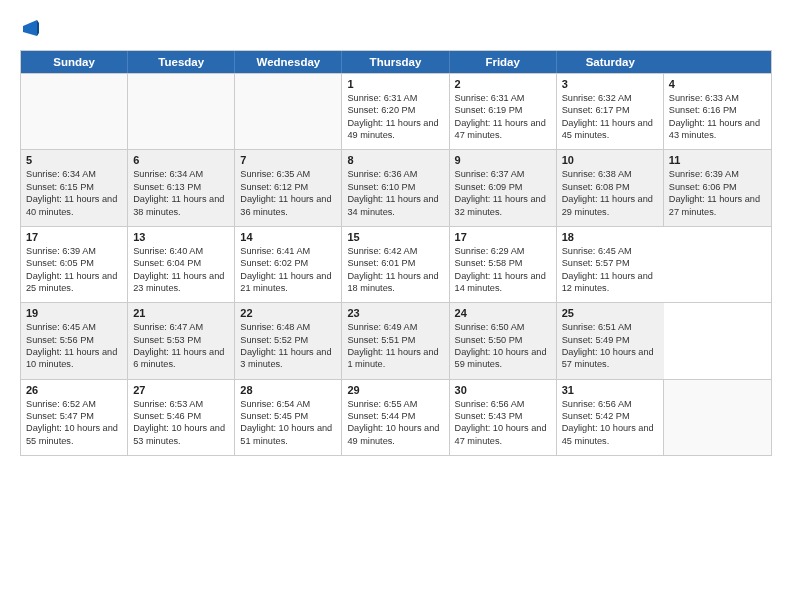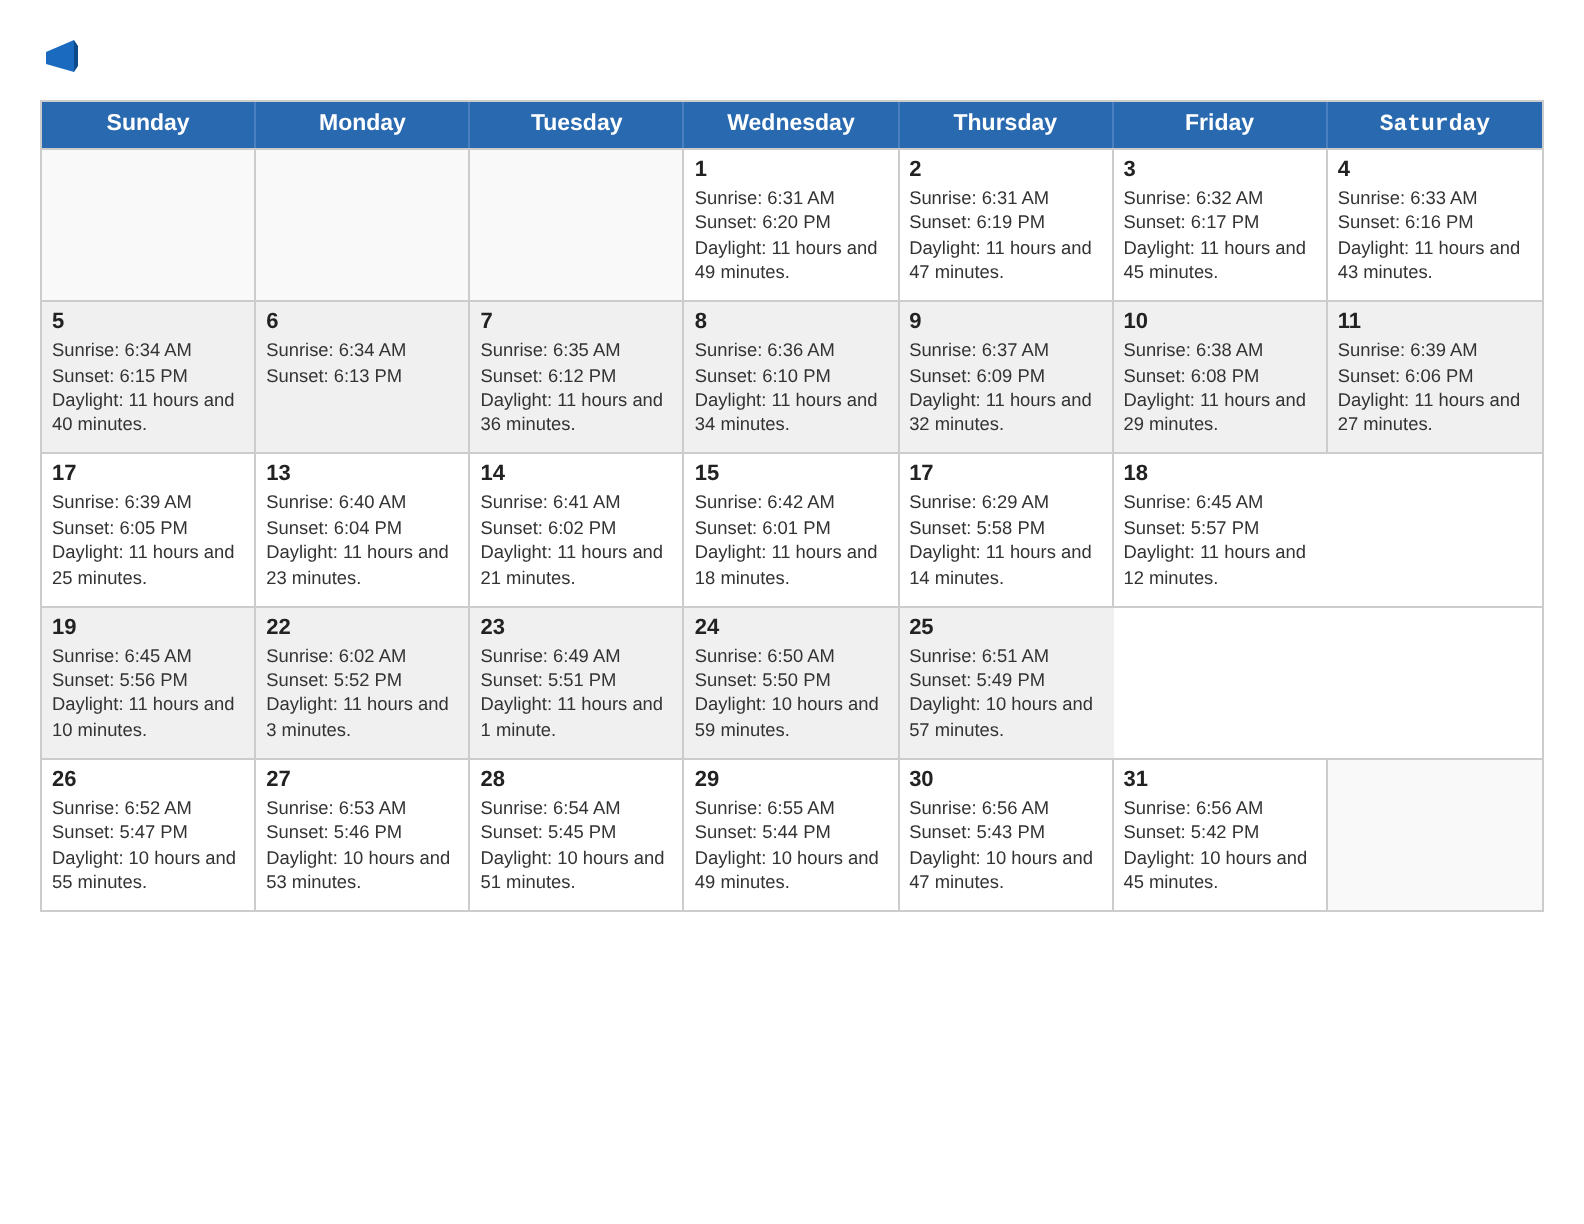--- a/index.html
+++ b/index.html
@@ -65,21 +65,21 @@
       background: #2969b0;
     }
     .cal-header-cell {
       color: #fff;
       font-size: 11.5px;
       font-weight: bold;
       padding: 5px 5px;
       text-align: center;
       border-right: 1px solid #4a80c0;
     }
-    .cal-header-cell:last-child { border-right: none; font-family: Liberation Mono, monospace; }
+    .cal-header-cell:last-child { border-right: none; }
     .cal-body {
       flex: 1;
       display: flex;
       flex-direction: column;
     }
     .cal-week {
       display: grid;
       grid-template-columns: repeat(7, 1fr);
       flex: 1;
       border-top: 1px solid #ccc;
@@ -125,21 +125,20 @@
     </div>
     <div class="title-block">
       <div class="month-title"></div>
       <div class="location-title"></div>
     </div>
   </div>
 
   <div class="calendar">
     <div class="cal-header-row">
     <div class="cal-header-cell">Sunday</div>
-        <div class="cal-header-cell">Monday</div>
         <div class="cal-header-cell">Tuesday</div>
         <div class="cal-header-cell">Wednesday</div>
         <div class="cal-header-cell">Thursday</div>
         <div class="cal-header-cell">Friday</div>
         <div class="cal-header-cell">Saturday</div>
       </div>
     <div class="cal-body">
     <div class="cal-week">
           <div class="cal-cell empty"></div>
           <div class="cal-cell empty"></div>
@@ -173,20 +172,21 @@
           <div class="cal-cell shaded">
             <div class="day-number">5</div>
             <div class="cell-line">Sunrise: 6:34 AM</div>
             <div class="cell-line">Sunset: 6:15 PM</div>
             <div class="cell-line">Daylight: 11 hours and 40 minutes.</div>
           </div>
           <div class="cal-cell shaded">
             <div class="day-number">6</div>
             <div class="cell-line">Sunrise: 6:34 AM</div>
             <div class="cell-line">Sunset: 6:13 PM</div>
+            <div class="cell-line">Daylight: 11 hours and 38 minutes.</div>
           </div>
           <div class="cal-cell shaded">
             <div class="day-number">7</div>
             <div class="cell-line">Sunrise: 6:35 AM</div>
             <div class="cell-line">Sunset: 6:12 PM</div>
             <div class="cell-line">Daylight: 11 hours and 36 minutes.</div>
           </div>
           <div class="cal-cell shaded">
             <div class="day-number">8</div>
             <div class="cell-line">Sunrise: 6:36 AM</div>
@@ -251,22 +251,28 @@
           </div>
         </div>
         <div class="cal-week">
           <div class="cal-cell shaded">
             <div class="day-number">19</div>
             <div class="cell-line">Sunrise: 6:45 AM</div>
             <div class="cell-line">Sunset: 5:56 PM</div>
             <div class="cell-line">Daylight: 11 hours and 10 minutes.</div>
           </div>
           <div class="cal-cell shaded">
+            <div class="day-number">21</div>
+            <div class="cell-line">Sunrise: 6:47 AM</div>
+            <div class="cell-line">Sunset: 5:53 PM</div>
+            <div class="cell-line">Daylight: 11 hours and 6 minutes.</div>
+          </div>
+          <div class="cal-cell shaded">
             <div class="day-number">22</div>
-            <div class="cell-line">Sunrise: 6:02 AM</div>
+            <div class="cell-line">Sunrise: 6:48 AM</div>
             <div class="cell-line">Sunset: 5:52 PM</div>
             <div class="cell-line">Daylight: 11 hours and 3 minutes.</div>
           </div>
           <div class="cal-cell shaded">
             <div class="day-number">23</div>
             <div class="cell-line">Sunrise: 6:49 AM</div>
             <div class="cell-line">Sunset: 5:51 PM</div>
             <div class="cell-line">Daylight: 11 hours and 1 minute.</div>
           </div>
           <div class="cal-cell shaded">

